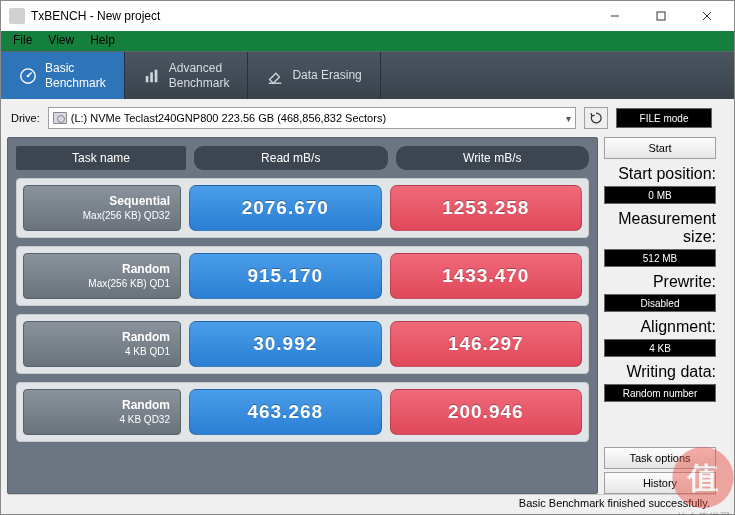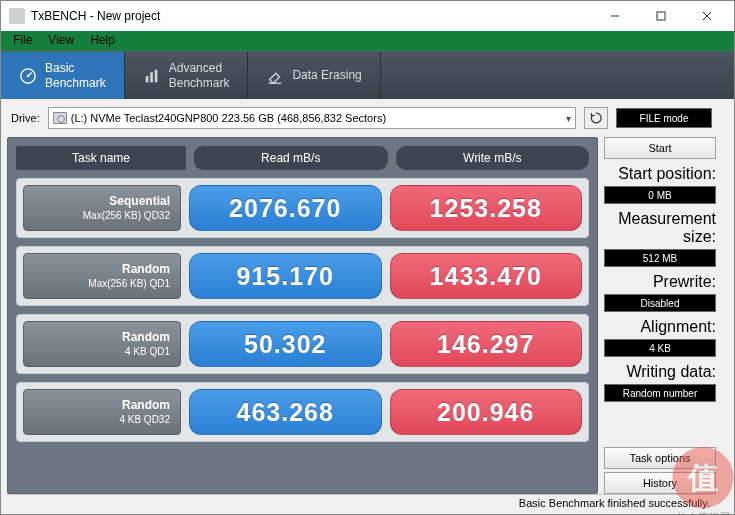--- a/index.html
+++ b/index.html
@@ -32,21 +32,21 @@
 .bench-head { display: flex; gap: 8px; }
 .bh-cell { background: #3d4650; color: #fff; font-size: 12px; height: 24px; display: flex; align-items: center; justify-content: center; border-radius: 2px; }
 .bh-cell.task { width: 170px; }
 .bh-cell.read { flex: 1; border-radius: 9px; }
 .bh-cell.write { flex: 1; border-radius: 10px; }
 
 .bench-row { background: #e2e5e8; border-radius: 4px; padding: 6px; display: flex; gap: 8px; border: 1px solid #c8ccd0; }
 .rowname { width: 158px; background: linear-gradient(#8a929b,#6a727b); border-radius: 4px; border: 1px solid #5a626b; color: #fff; font-size: 11px; display: flex; flex-direction: column; justify-content: center; padding: 6px 10px; line-height: 1.3; }
 .rowname b { font-size: 12px; font-weight: 600; }
 .rowname span { font-size: 10px; }
-.valcell { flex: 1; border-radius: 12px; height: 46px; display: flex; align-items: center; justify-content: center; color: #fff; font-family: "Arial Black", "Impact", sans-serif; font-size: 25px; letter-spacing: 1px; font-weight: 900; border: 1px solid rgba(0,0,0,.2); text-shadow: 0 -1px 0 rgba(0,0,0,.3); }
+.valcell { flex: 1; border-radius: 7px; height: 46px; display: flex; align-items: center; justify-content: center; color: #fff; font-family: "Arial Black", "Impact", sans-serif; font-size: 19px; letter-spacing: 1px; font-weight: 900; border: 1px solid rgba(0,0,0,.2); text-shadow: 0 -1px 0 rgba(0,0,0,.3); }
 .valcell.read { background: linear-gradient(#4a9de8,#2b7fd4); }
 .valcell.write { background: linear-gradient(#f06a7a,#e0485a); }
 
 .side { width: 112px; display: flex; flex-direction: column; gap: 3px; font-size: 10px; }
 .side-btn { height: 22px; border: 1px solid #a0a0a0; background: linear-gradient(#fdfdfd,#e5e5e5); display: flex; align-items: center; justify-content: center; font-size: 11px; }
 .side-label { font-size: 16px; padding: 3px 0 0 0; }
 .side-val { height: 18px; background: #000; color: #fff; display: flex; align-items: center; justify-content: center; font-size: 10px; border: 1px solid #666; }
 .side-spacer { flex: 1; }
 
 .status { height: 20px; font-size: 11px; padding: 2px 6px; border-top: 1px solid #ccc; background: #f0f0f0; }
@@ -157,21 +157,21 @@
               <span>Max(256 KB) QD1</span>
             </div>
           <div class="valcell read">915.170</div>
           <div class="valcell write">1433.470</div>
         </div>
         <div class="bench-row">
           <div class="rowname">
               <b>Random</b>
               <span>4 KB QD1</span>
             </div>
-          <div class="valcell read">50.302</div>
+          <div class="valcell read">30.992</div>
           <div class="valcell write">146.297</div>
         </div>
         <div class="bench-row">
           <div class="rowname">
               <b>Random</b>
               <span>4 KB QD32</span>
             </div>
           <div class="valcell read">463.268</div>
           <div class="valcell write">200.946</div>
         </div>

